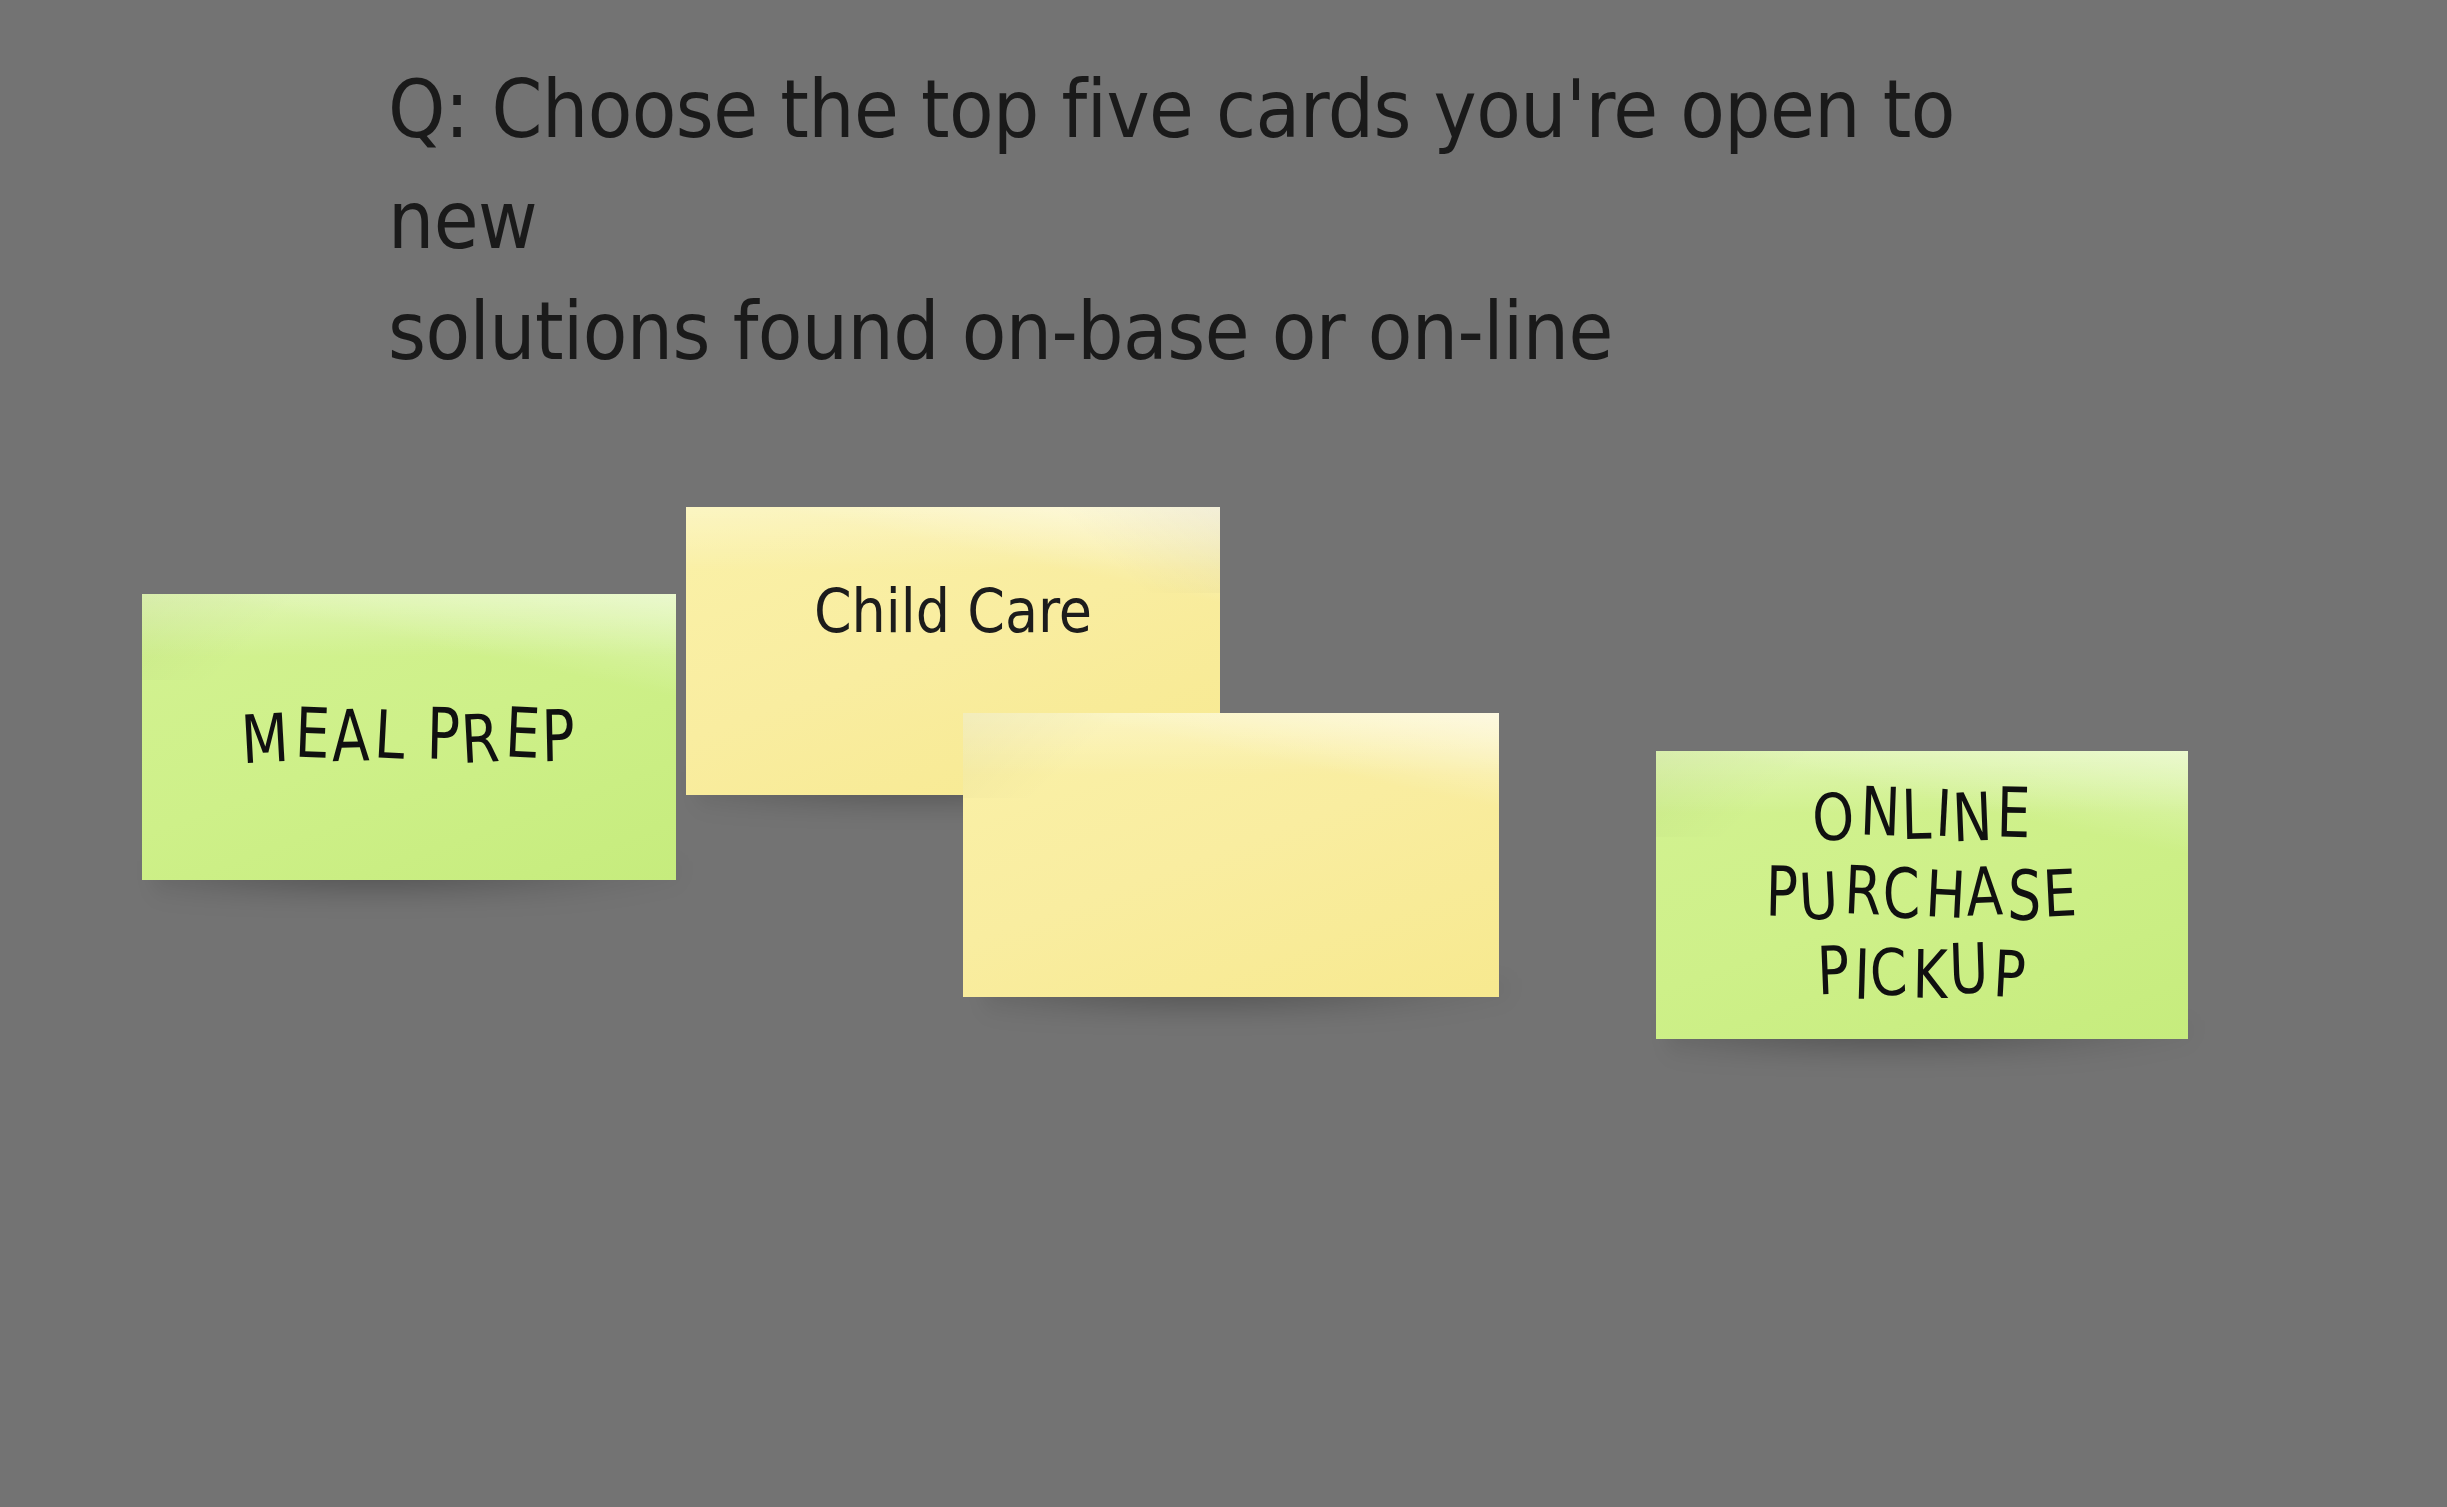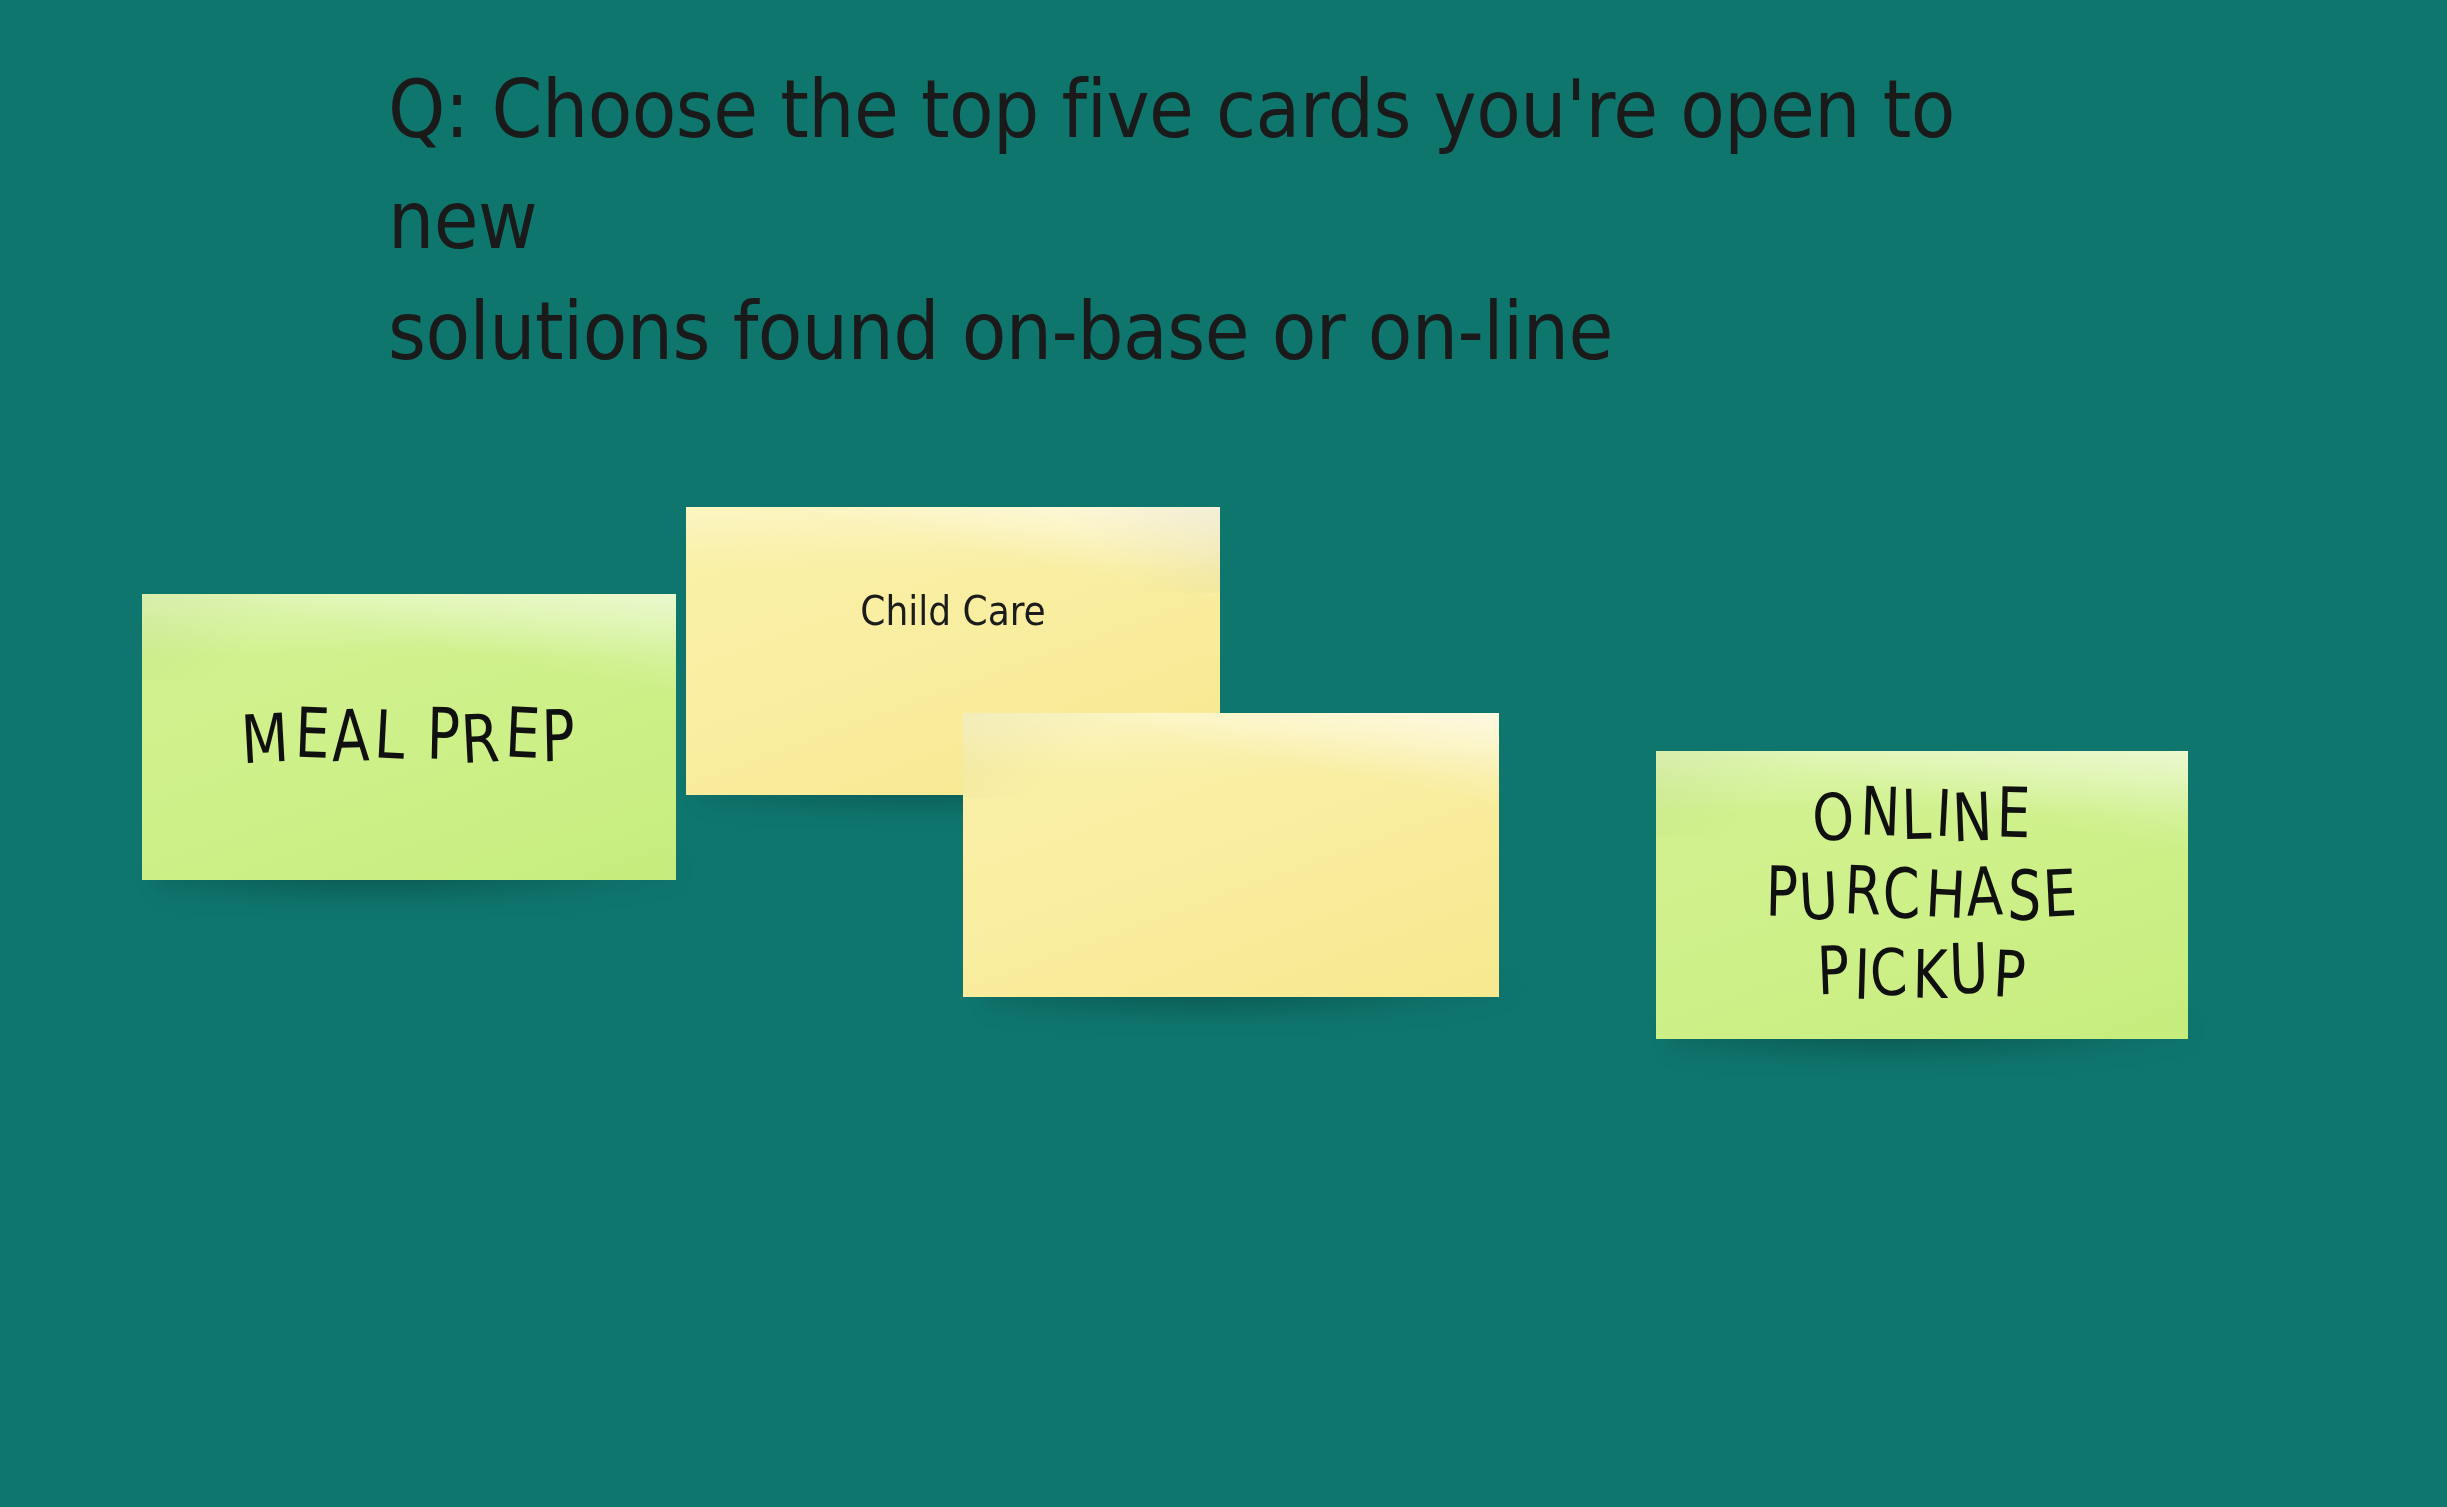--- a/index.html
+++ b/index.html
@@ -8,21 +8,21 @@
     padding: 0;
     background: #ffffff;
   }
   body {
     font-family: "Liberation Sans", sans-serif;
   }
   #stage {
     position: relative;
     width: 2448px;
     height: 1507px;
-    background: #0f766e;
+    background: #737373;
     overflow: hidden;
   }
 
   
   #question {
     position: absolute;
     left: 388px;
     top: 54px;
     width: 1614px;
     font-family: "DejaVu Sans Condensed", "Liberation Sans Narrow", "Liberation Sans", sans-serif;
@@ -106,21 +106,21 @@
     left: 0;
     right: 0;
     top: 0;
     height: 22%;
     background: linear-gradient(180deg, rgba(255,255,255,0.30) 0%, rgba(255,255,255,0.0) 100%);
   }
 
   
   .typed {
     font-family: "DejaVu Sans Condensed", "Liberation Sans Narrow", "Liberation Sans", sans-serif;
-    font-size: 40px;
+    font-size: 60px;
     line-height: 69px;
     font-weight: 400;
     color: #1c1c1c;
   }
   
   .handwritten {
     font-family: "DejaVu Sans Condensed", "Liberation Sans Narrow", "Liberation Sans", sans-serif;
     font-size: 65px;
     line-height: 79px;
     font-weight: 400;

